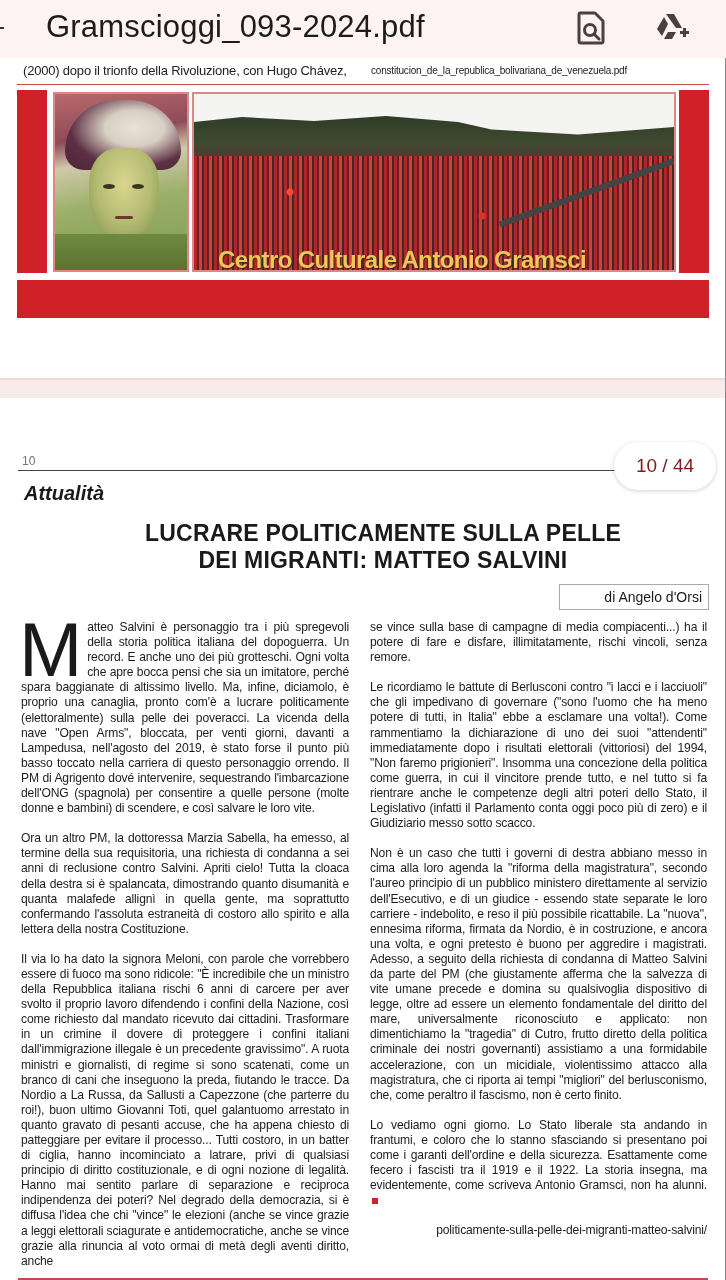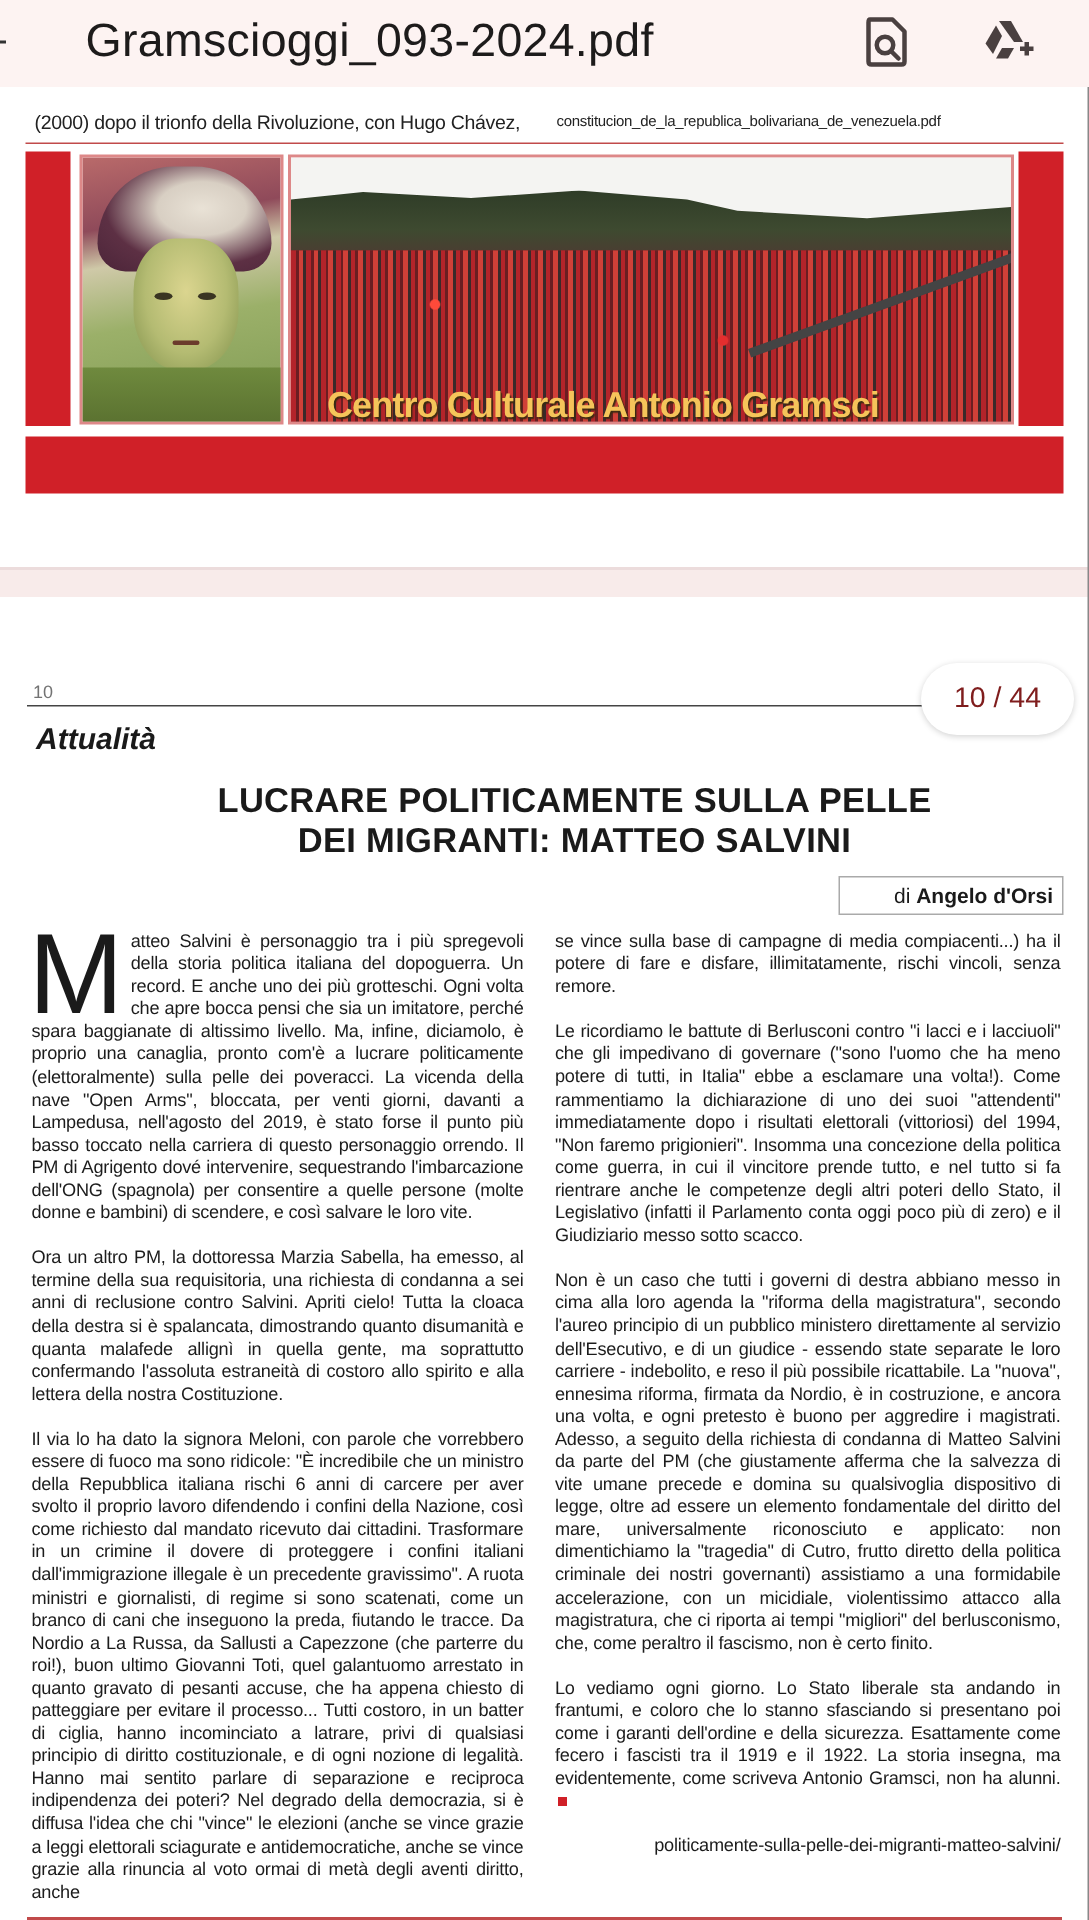--- a/index.html
+++ b/index.html
@@ -3,27 +3,27 @@
 <meta charset="utf-8">
 <style>
   * { box-sizing: border-box; margin: 0; padding: 0; }
   html, body { width: 726px; height: 1280px; overflow: hidden; background: #ffffff; }
   body { position: relative; font-family: "Liberation Sans", sans-serif; color: #1a1a1a; }
 
   
   .appbar { position: absolute; left: 0; top: 0; width: 726px; height: 58px; background: #fdf3f2; display: flex; align-items: center; z-index: 5; }
   .back-btn { position: absolute; left: -6px; top: 18px; width: 16px; height: 20px; }
   .back-btn::before { content: ""; position: absolute; left: 0; top: 9px; width: 10px; height: 2px; background: #333; }
-  .app-title { position: absolute; left: 46px; top: 9px; font-size: 31px; color: #1d1b1b; letter-spacing: 0.2px; font-family: "Liberation Sans", sans-serif; margin-left: 11px; }
+  .app-title { position: absolute; left: 46px; top: 9px; font-size: 31px; color: #1d1b1b; letter-spacing: 0.2px; font-family: "Liberation Sans", sans-serif; }
   .icon-btn { position: absolute; top: 8px; width: 40px; height: 40px; display: flex; align-items: center; justify-content: center; }
   .icon-find { left: 571px; }
   .icon-drive { left: 652px; }
 
   
-  .page-prev { position: absolute; left: 0; top: 58px; width: 726px; height: 320px; background: #fff; }
+  .page-prev { position: absolute; left: 0; top: 47px; width: 726px; height: 320px; background: #fff; }
   .prev-line { position: absolute; left: 23px; top: 16px; font-size: 13px; color: #222; letter-spacing: -0.2px; }
   .prev-line-file { position: absolute; left: 371px; top: 18px; font-size: 10px; color: #222; letter-spacing: -0.2px; }
   .prev-rule { position: absolute; left: 17px; top: 37px; width: 692px; height: 1px; background: #c14a4a; }
 
   .banner { position: absolute; left: 17px; top: 43px; width: 692px; height: 184px; }
   .bar-left { position: absolute; left: 0; top: 0; width: 30px; height: 183px; background: #d02028; }
   .bar-right { position: absolute; right: 0; top: 0; width: 30px; height: 183px; background: #d02028; }
   .portrait { position: absolute; left: 36px; top: 2px; width: 136px; height: 180px; border: 2px solid #d88; background: linear-gradient(170deg, #b96a6a 0%, #8f4a5a 25%, #cfc9a8 38%, #9bb069 60%, #7f9a53 100%); overflow: hidden; }
   .portrait .hair { position: absolute; left: 10px; top: 6px; width: 116px; height: 70px; border-radius: 55px 55px 20px 20px; background: radial-gradient(ellipse at 60% 40%, #e9e2d6 0%, #d8cfc3 30%, #5d3044 65%, #4a2438 100%); }
   .portrait .face { position: absolute; left: 34px; top: 54px; width: 70px; height: 88px; border-radius: 40% 40% 45% 45%; background: radial-gradient(ellipse at 50% 40%, #dbd58f 0%, #b4bb72 55%, #7e8f4a 100%); }
@@ -49,21 +49,21 @@
   
   .page-gap { position: absolute; left: 0; top: 378px; width: 726px; height: 20px; background: #f8ebea; border-top: 2px solid #ecdcdc; }
 
   
   .page { position: absolute; left: 0; top: 398px; width: 726px; height: 882px; background: #fff; }
   .page-num { position: absolute; left: 22px; top: 56px; font-size: 12px; color: #737373; }
   .page-rule { position: absolute; left: 18px; top: 72px; width: 605px; height: 1px; background: #444; }
   .section { position: absolute; left: 24px; top: 84px; font-size: 20px; font-weight: bold; font-style: italic; color: #1a1a1a; }
   .title { position: absolute; left: 0; top: 122px; width: 726px; text-align: center; font-size: 23px; font-weight: bold; line-height: 27px; color: #1a1a1a; letter-spacing: 0.2px; margin-left: 20px; }
   .byline { position: absolute; left: 559px; top: 186px; width: 150px; height: 26px; border: 1px solid #aaa; font-size: 14px; text-align: right; padding: 4px 6px 0 0; color: #1a1a1a; }
-  .byline b { font-weight: bold; }
+  .byline b { font-weight: normal; }
 
   .col { position: absolute; top: 222px; width: 328px; font-size: 12.1px; line-height: 15.1px; text-align: justify; color: #1c1c1c; letter-spacing: -0.15px; }
   .col-left { left: 21px; }
   .col-right { left: 370px; width: 337px; }
   .col p { margin: 0 0 15px 0; }
   .dropcap { float: left; font-size: 76px; line-height: 56px; height: 56px; margin: 2px 5px 0 -2px; color: #1a1a1a; font-family: "Liberation Sans", sans-serif; }
   .endmark { display: inline-block; width: 6px; height: 6px; background: #d02028; margin-left: 2px; vertical-align: middle; }
   .source { text-align: right; font-size: 12.1px; line-height: 15px; margin-top: 2px; }
   .bottom-rule { position: absolute; left: 18px; top: 880px; width: 690px; height: 2px; background: #c14a4a; }
 

